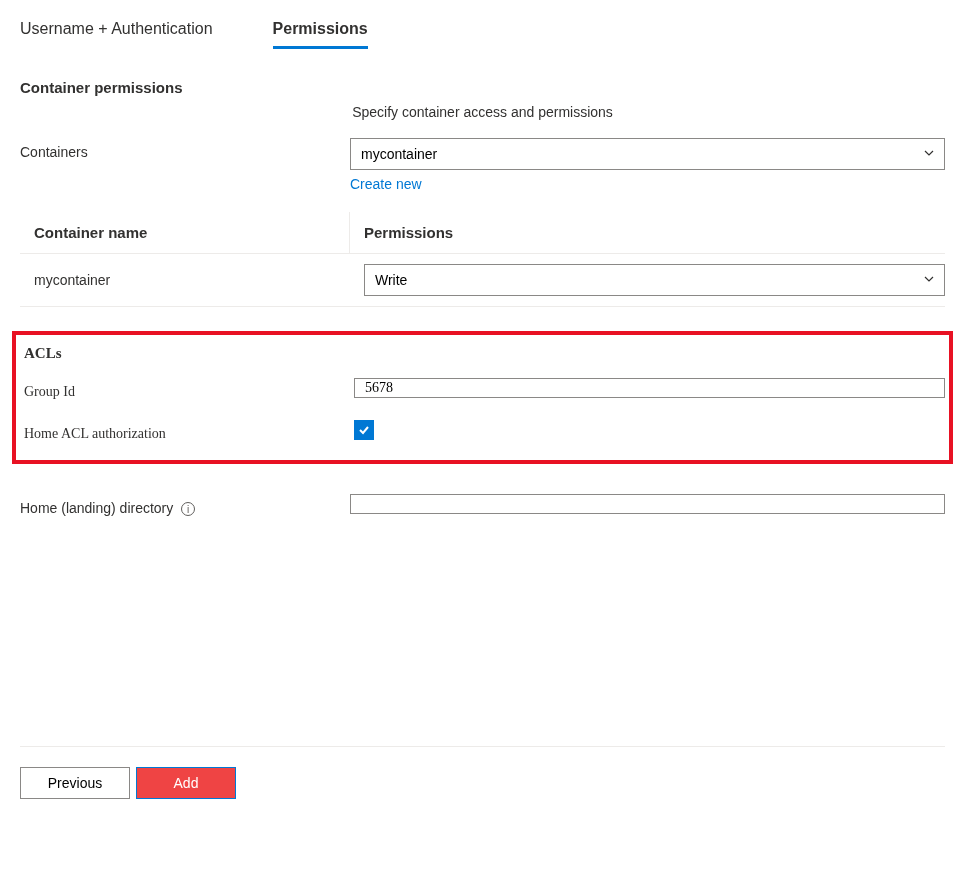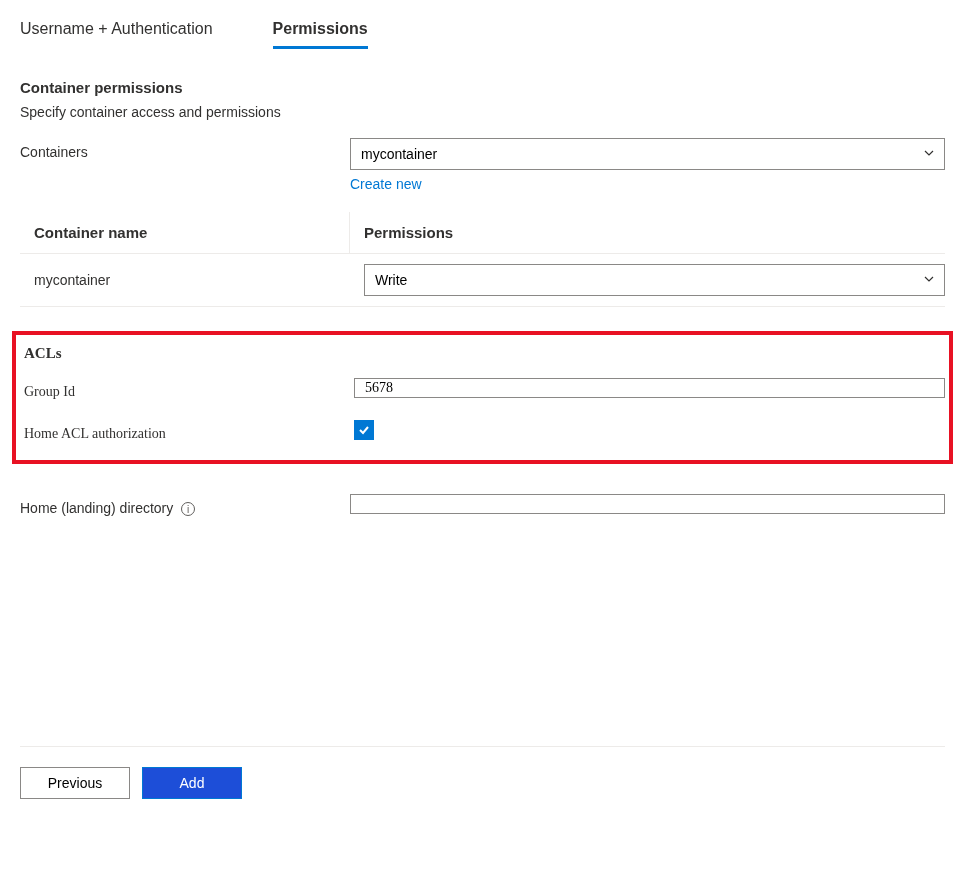--- a/index.html
+++ b/index.html
@@ -33,20 +33,21 @@
     }
     .section-title {
       font-size: 15px;
       font-weight: 600;
       margin-bottom: 8px;
     }
     .section-subtitle {
       font-size: 14px;
       color: #323130;
       margin-bottom: 18px;
+      text-align: center;
     }
     .form-row {
       display: flex;
       align-items: flex-start;
       margin-bottom: 8px;
     }
     .form-label {
       width: 330px;
       flex-shrink: 0;
       font-size: 14px;
@@ -171,34 +172,34 @@
       vertical-align: middle;
     }
     .footer-divider {
       border: none;
       border-top: 1px solid #edebe9;
       margin-top: 230px;
       margin-bottom: 20px;
     }
     .footer-buttons {
       display: flex;
-      gap: 12px;
+      gap: 6px;
     }
     .btn {
       min-width: 110px;
       height: 32px;
       padding: 0 20px;
       font-size: 14px;
       font-family: inherit;
       cursor: pointer;
       border: 1px solid #8a8886;
       background: #fff;
     }
     .btn-primary {
-      background: #1d4ed8;
+      background: #ef4444;
       color: #fff;
       border-color: #0078d4;
       min-width: 100px;
     }
   </style>
 </head>
 <body>
 
 <div class="tabs">
   <div class="tab">Username + Authentication</div>

